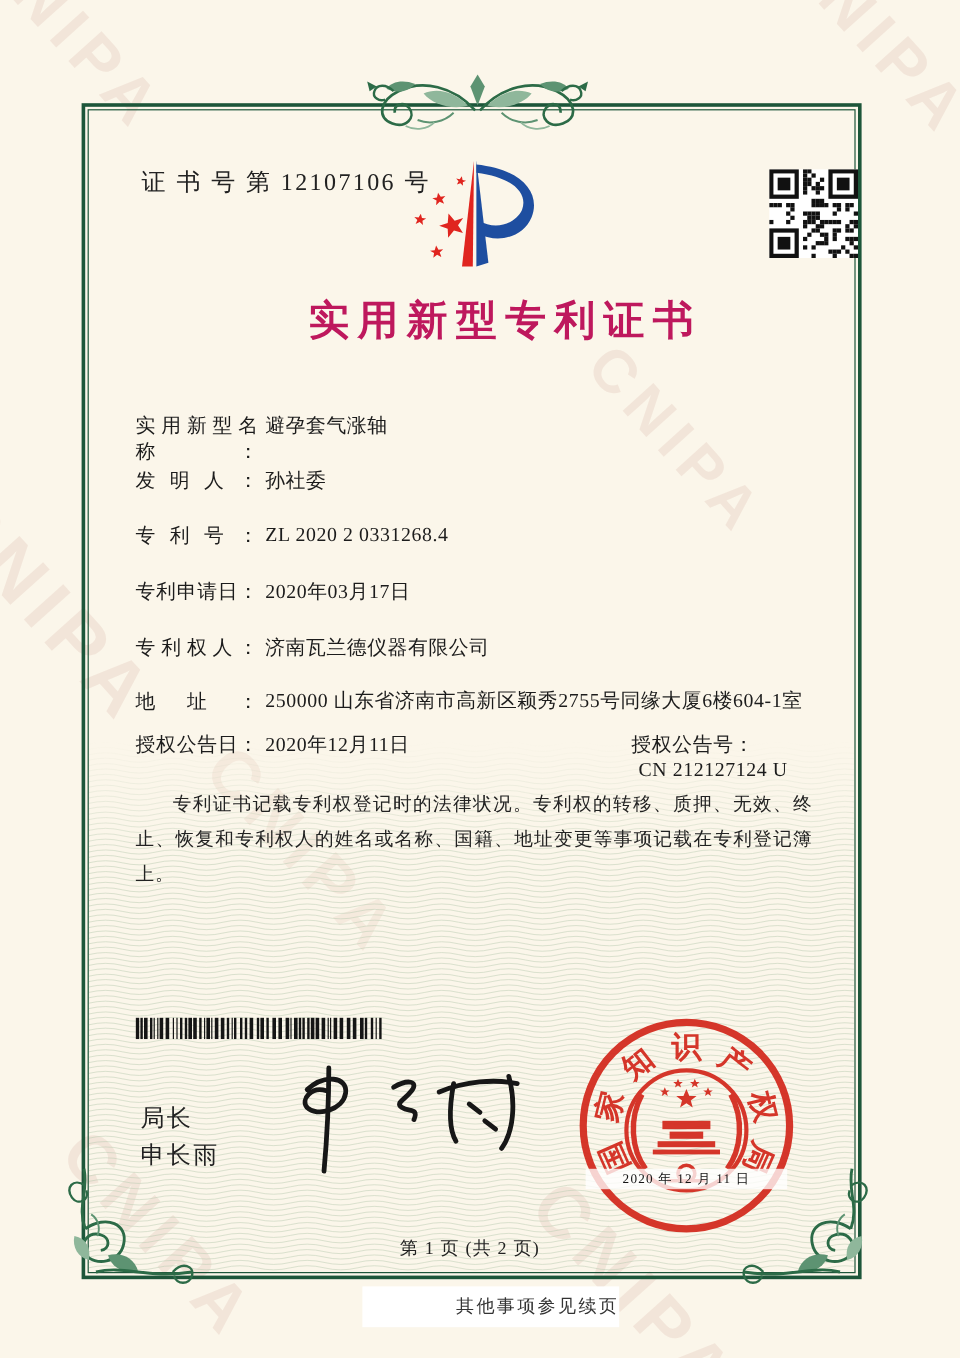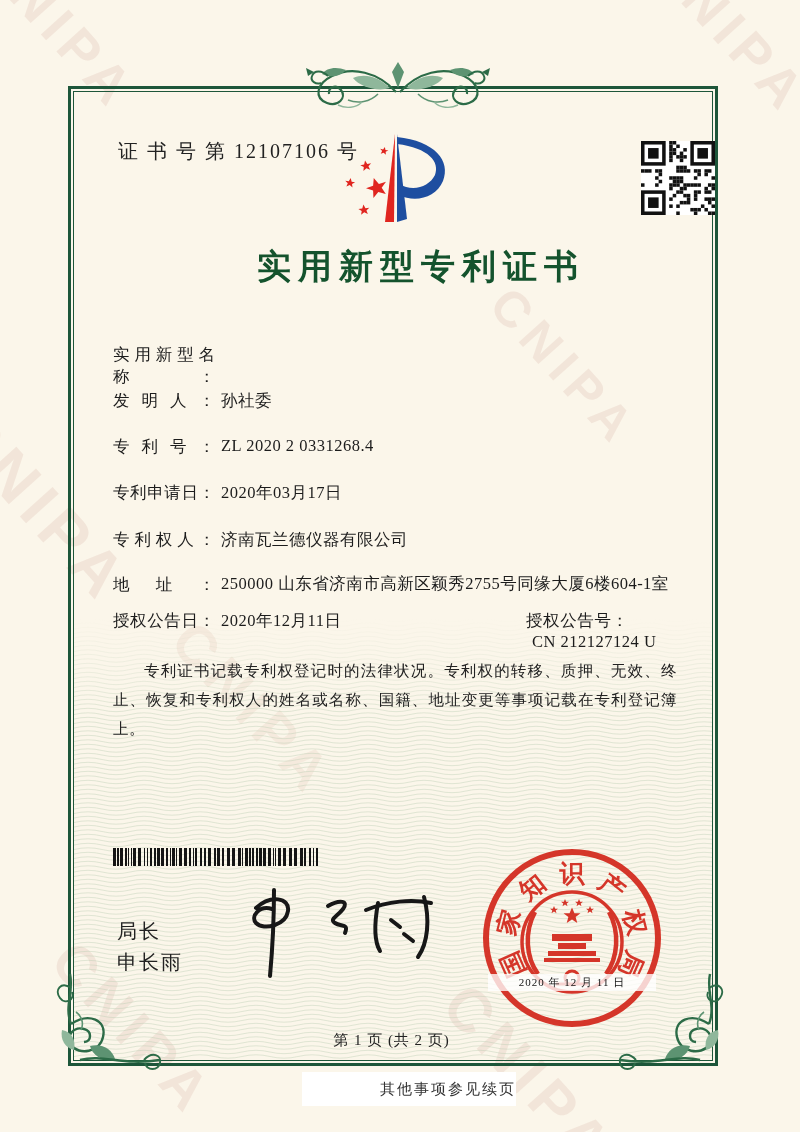--- a/index.html
+++ b/index.html
@@ -16,21 +16,21 @@
          border:1px solid #1d563a;}
   .waves{position:absolute;left:74px;top:618px;z-index:2;
          -webkit-mask-image:linear-gradient(to bottom,transparent,#000 22%);
          mask-image:linear-gradient(to bottom,transparent,#000 22%);}
   .ornament{position:absolute;z-index:4;}
   
   .cert-no{position:absolute;left:118px;top:138px;font-size:20px;letter-spacing:2px;z-index:3;}
   .logo{position:absolute;left:333px;top:130px;z-index:3;}
   .qr{position:absolute;left:641px;top:141px;z-index:3;}
   .title{position:absolute;left:68px;top:244px;width:706px;text-align:center;
-         font-size:34px;font-weight:bold;letter-spacing:7px;color:#14532d;z-index:3;}
+         font-size:34px;font-weight:bold;letter-spacing:7px;color:#be185d;z-index:3;}
   
   .frow{position:absolute;left:113px;display:flex;font-size:16.5px;z-index:3;color:#1c1c1c;}
   .flabel{display:inline-block;width:102px;text-align:justify;text-align-last:justify;
           -moz-text-align-last:justify;flex:none;}
   .fvalue{margin-left:6px;letter-spacing:0.5px;}
   .addr-value{display:inline-block;width:478px;line-height:24px;}
   .pair2{position:absolute;left:413px;top:0;display:flex;flex-direction:column;}
   
   .body-text{position:absolute;left:113px;top:656px;width:564px;font-size:15.5px;
              line-height:29px;letter-spacing:0.6px;color:#222;z-index:3;text-align:justify;}
@@ -335,20 +335,21 @@
       <rect x="56.38095238095238" y="7.0476190476190474" width="10.571428571428571" height="10.571428571428571" fill="#111"></rect>
       <rect x="0" y="49.33333333333333" width="24.666666666666664" height="24.666666666666664" fill="#111"></rect>
       <rect x="3.5238095238095237" y="52.857142857142854" width="17.61904761904762" height="17.61904761904762" fill="#fff"></rect>
       <rect x="7.0476190476190474" y="56.38095238095238" width="10.571428571428571" height="10.571428571428571" fill="#111"></rect>
     </svg>
 
   <div class="title">实用新型专利证书</div>
 
   <div class="frow" style="top:344px;">
     <span class="flabel">实用新型名称：</span>
+    <span class="fvalue">避孕套气涨轴</span>
   </div>
   <div class="frow" style="top:390px;align-items:center;">
     <span class="flabel">发明人：</span>
     <span class="fvalue">孙社委</span>
   </div>
   <div class="frow" style="top:436px;">
     <span class="flabel">专利号：</span>
     <span class="fvalue">ZL 2020 2 0331268.4</span>
   </div>
   <div class="frow" style="top:482px;">

